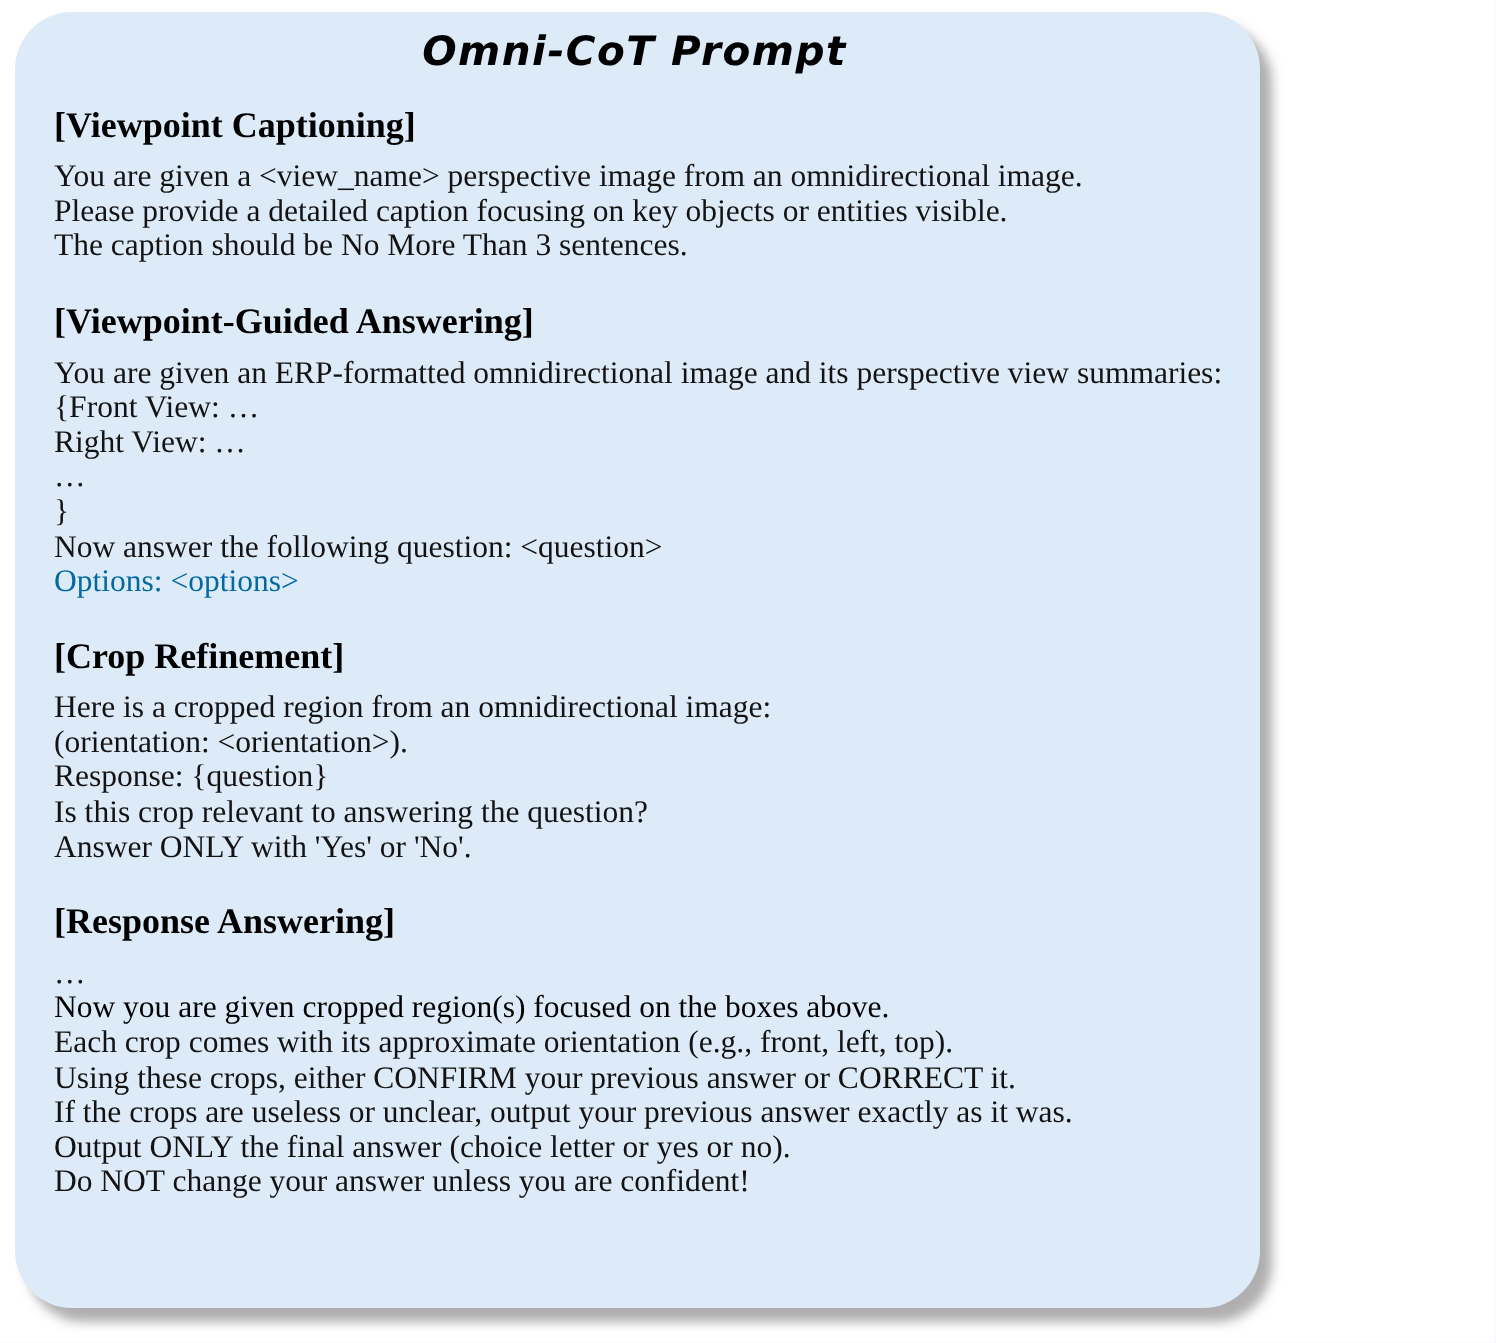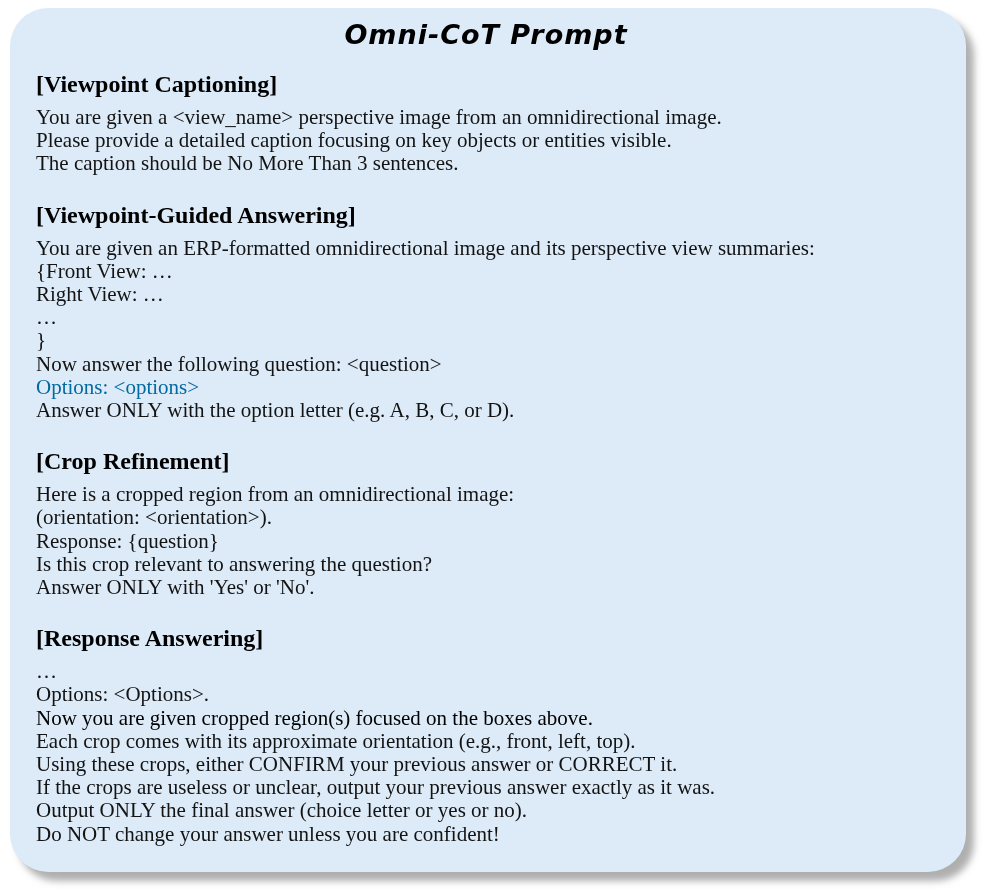--- a/index.html
+++ b/index.html
@@ -12,21 +12,21 @@
     position: relative;
     width: 997px;
     height: 895px;
     background: #ffffff;
     overflow: hidden;
   }
   .card {
     position: absolute;
     left: 10px;
     top: 8px;
-    width: 956px;
+    width: 830px;
     height: 864px;
     background: #ddebf8;
     border-radius: 38px;
     box-shadow: 8px 9px 7px rgba(110, 110, 110, 0.55);
     box-sizing: border-box;
     padding: 9px 30px 12px 26px;
   }
   .card-title {
     margin: 0;
     height: 35px;
@@ -74,34 +74,32 @@
         </section>
         <section class="prompt-section">
           <h2 class="section-header">[Viewpoint-Guided Answering]</h2>
           <p class="prompt-line" style="color: rgb(19, 19, 19);">You are given an ERP-formatted omnidirectional image and its perspective view summaries:</p>
           <p class="prompt-line" style="color: rgb(19, 19, 19);">{Front View: …</p>
           <p class="prompt-line" style="color: rgb(19, 19, 19);">Right View: …</p>
           <p class="prompt-line" style="color: rgb(19, 19, 19);">…</p>
           <p class="prompt-line" style="color: rgb(19, 19, 19);">}</p>
           <p class="prompt-line" style="color: rgb(19, 19, 19);">Now answer the following question: &lt;question&gt;</p>
           <p class="prompt-line" style="color: #0369a1;">Options: &lt;options&gt;</p>
-          <p class="prompt-line" style="color: rgb(19, 19, 19);">Answer ONLY with the option letter (e.g. A, B, C, or D).</p>
         </section>
         <section class="prompt-section">
           <h2 class="section-header">[Crop Refinement]</h2>
           <p class="prompt-line" style="color: rgb(19, 19, 19);">Here is a cropped region from an omnidirectional image:</p>
           <p class="prompt-line" style="color: rgb(19, 19, 19);">(orientation: &lt;orientation&gt;).</p>
           <p class="prompt-line" style="color: rgb(19, 19, 19);">Response: {question}</p>
           <p class="prompt-line" style="color: rgb(19, 19, 19);">Is this crop relevant to answering the question?</p>
           <p class="prompt-line" style="color: rgb(19, 19, 19);">Answer ONLY with 'Yes' or 'No'.</p>
         </section>
         <section class="prompt-section">
           <h2 class="section-header">[Response Answering]</h2>
           <p class="prompt-line" style="color: rgb(19, 19, 19);">…</p>
-          <p class="prompt-line" style="color: rgb(19, 19, 19);">Options: &lt;Options&gt;.</p>
           <p class="prompt-line" style="color: #000000;">Now you are given cropped region(s) focused on the boxes above.</p>
           <p class="prompt-line" style="color: rgb(19, 19, 19);">Each crop comes with its approximate orientation (e.g., front, left, top).</p>
           <p class="prompt-line" style="color: rgb(19, 19, 19);">Using these crops, either CONFIRM your previous answer or CORRECT it.</p>
           <p class="prompt-line" style="color: rgb(19, 19, 19);">If the crops are useless or unclear, output your previous answer exactly as it was.</p>
           <p class="prompt-line" style="color: rgb(19, 19, 19);">Output ONLY the final answer (choice letter or yes or no).</p>
           <p class="prompt-line" style="color: rgb(19, 19, 19);">Do NOT change your answer unless you are confident!</p>
         </section>
       </div>
   </div>
 </div>

